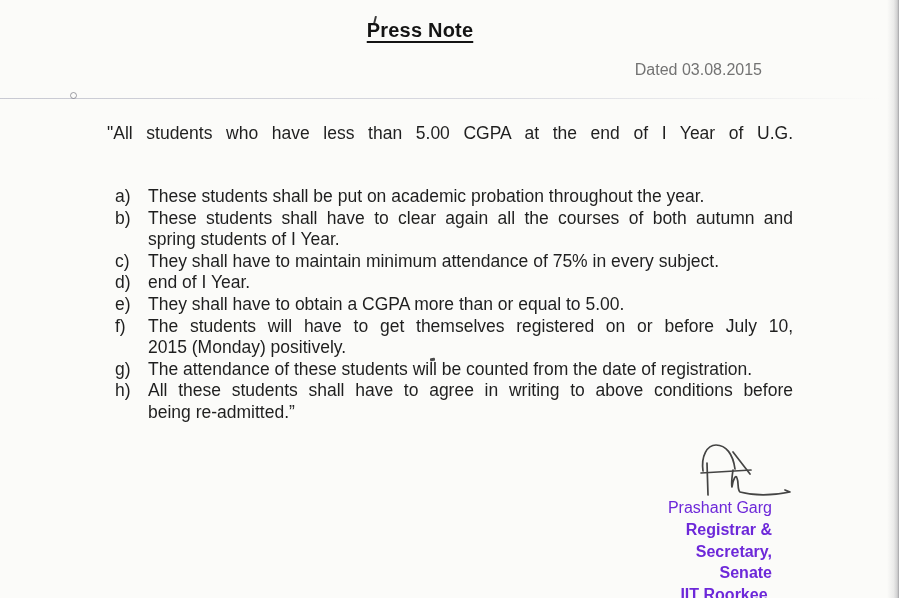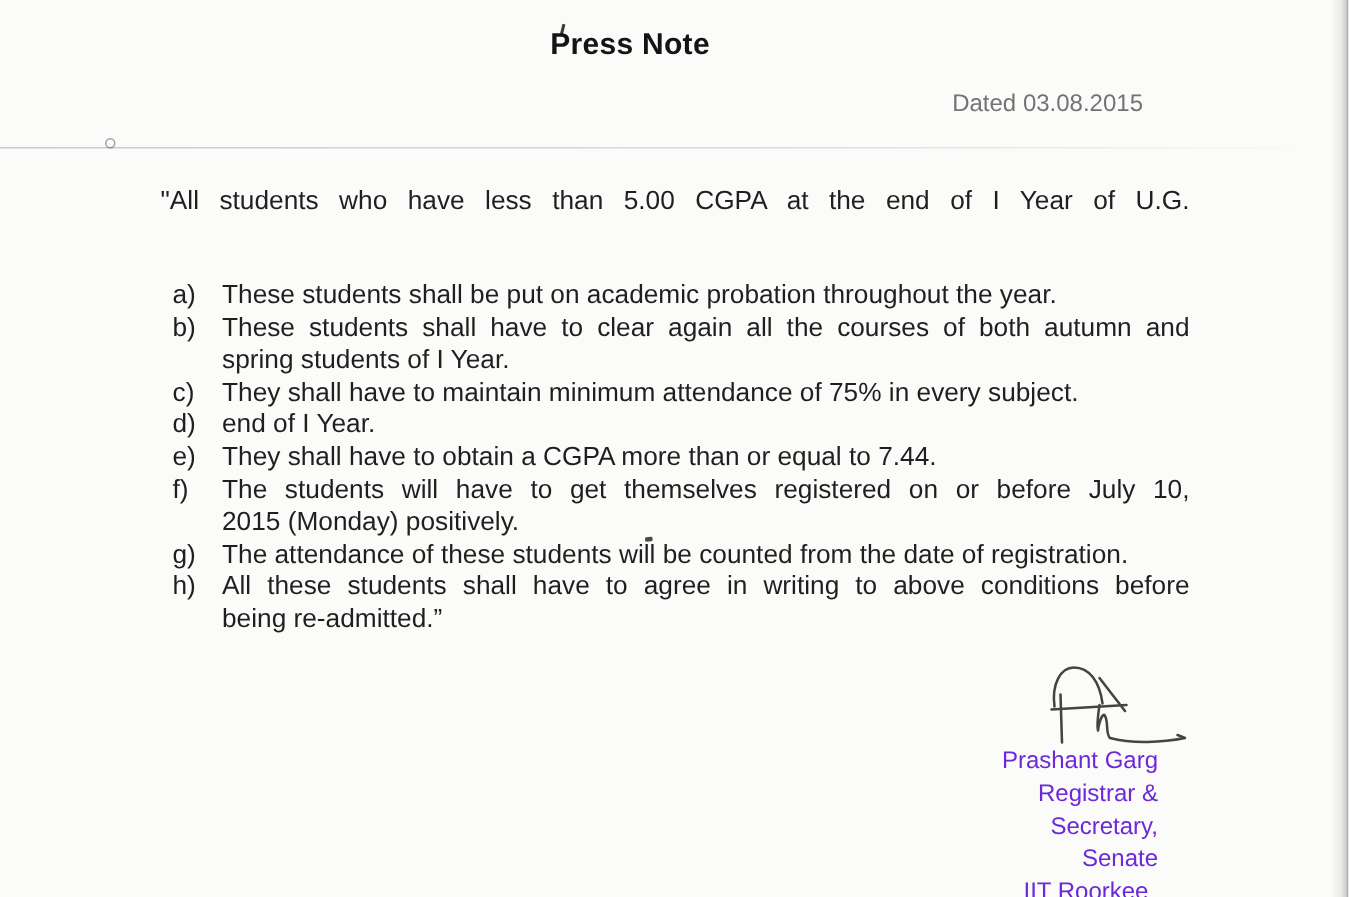--- a/index.html
+++ b/index.html
@@ -8,20 +8,21 @@
     width:899px; height:598px;
     background:#fbfbf9;
     font-family:"Liberation Sans", sans-serif;
     color:#1f1f1f;
     overflow:hidden;
   }
   .doc-title {
     position:absolute; top:19px; left:0; width:840px;
     text-align:center;
     font-size:20px; font-weight:700; color:#141414;
+    text-decoration:underline;
     text-decoration-thickness:2px;
     text-underline-offset:4px;
     letter-spacing:.2px;
   }
   .title-tick {
     position:absolute; left:374px; top:16px;
     width:2px; height:8px; background:#3a3a3a;
     transform:rotate(14deg);
   }
   .doc-date {
@@ -39,21 +40,21 @@
   }
   .cond-row { display:flex; }
   .cond-marker { flex:0 0 33px; width:33px; }
   .cond-text { width:645px; }
   .signature-svg { position:absolute; left:693px; top:441px; }
   .sig-block {
     position:absolute; top:497px; left:637px; width:135px;
     font-size:16px; line-height:21.8px; text-align:right;
     color:#6d28d9;
   }
-  .sig-bold { font-weight:400;margin-left:39px; }
+  .sig-bold { font-weight:700;margin-left:39px; }
   .sig-left { text-align:center; }
   
   .fold-line {
     position:absolute; left:0; top:98px; width:100%; height:1px;
     background:linear-gradient(90deg,
       rgba(150,152,172,.5) 0%,
       rgba(165,167,188,.4) 55%,
       rgba(190,192,205,.2) 85%,
       rgba(200,200,210,0) 98%);
   }
@@ -120,21 +121,21 @@
     <div class="cond-row">
       <div class="cond-marker">d)</div>
       <div class="cond-text">
         <div>end of I Year.</div>
       </div>
     </div>
 
     <div class="cond-row">
       <div class="cond-marker">e)</div>
       <div class="cond-text">
-        <div>They shall have to obtain a CGPA more than or equal to 7.44.</div>
+        <div>They shall have to obtain a CGPA more than or equal to 5.00.</div>
       </div>
     </div>
 
     <div class="cond-row">
       <div class="cond-marker">f)</div>
       <div class="cond-text">
         <div class="jline">The students will have to get themselves registered on or before July 10,</div>
         <div>2015 (Monday) positively.</div>
       </div>
     </div>

